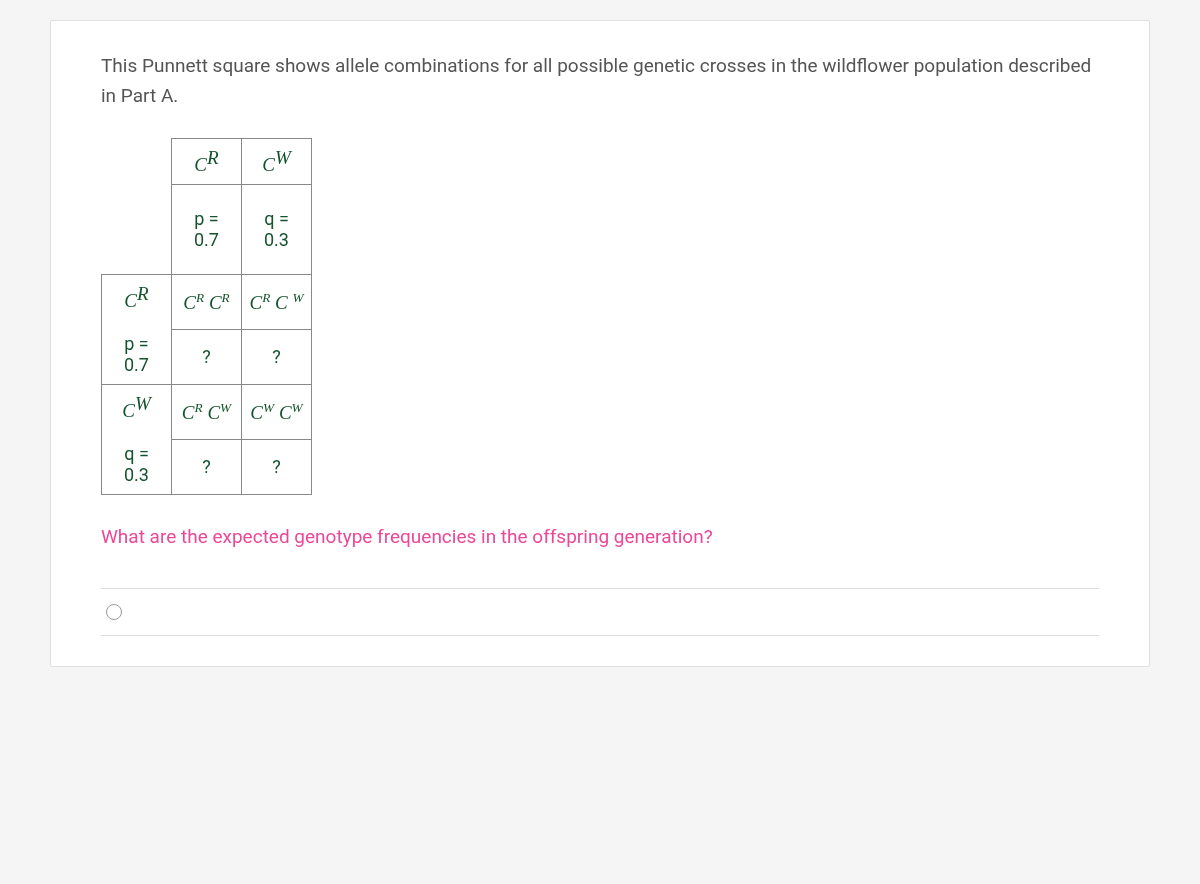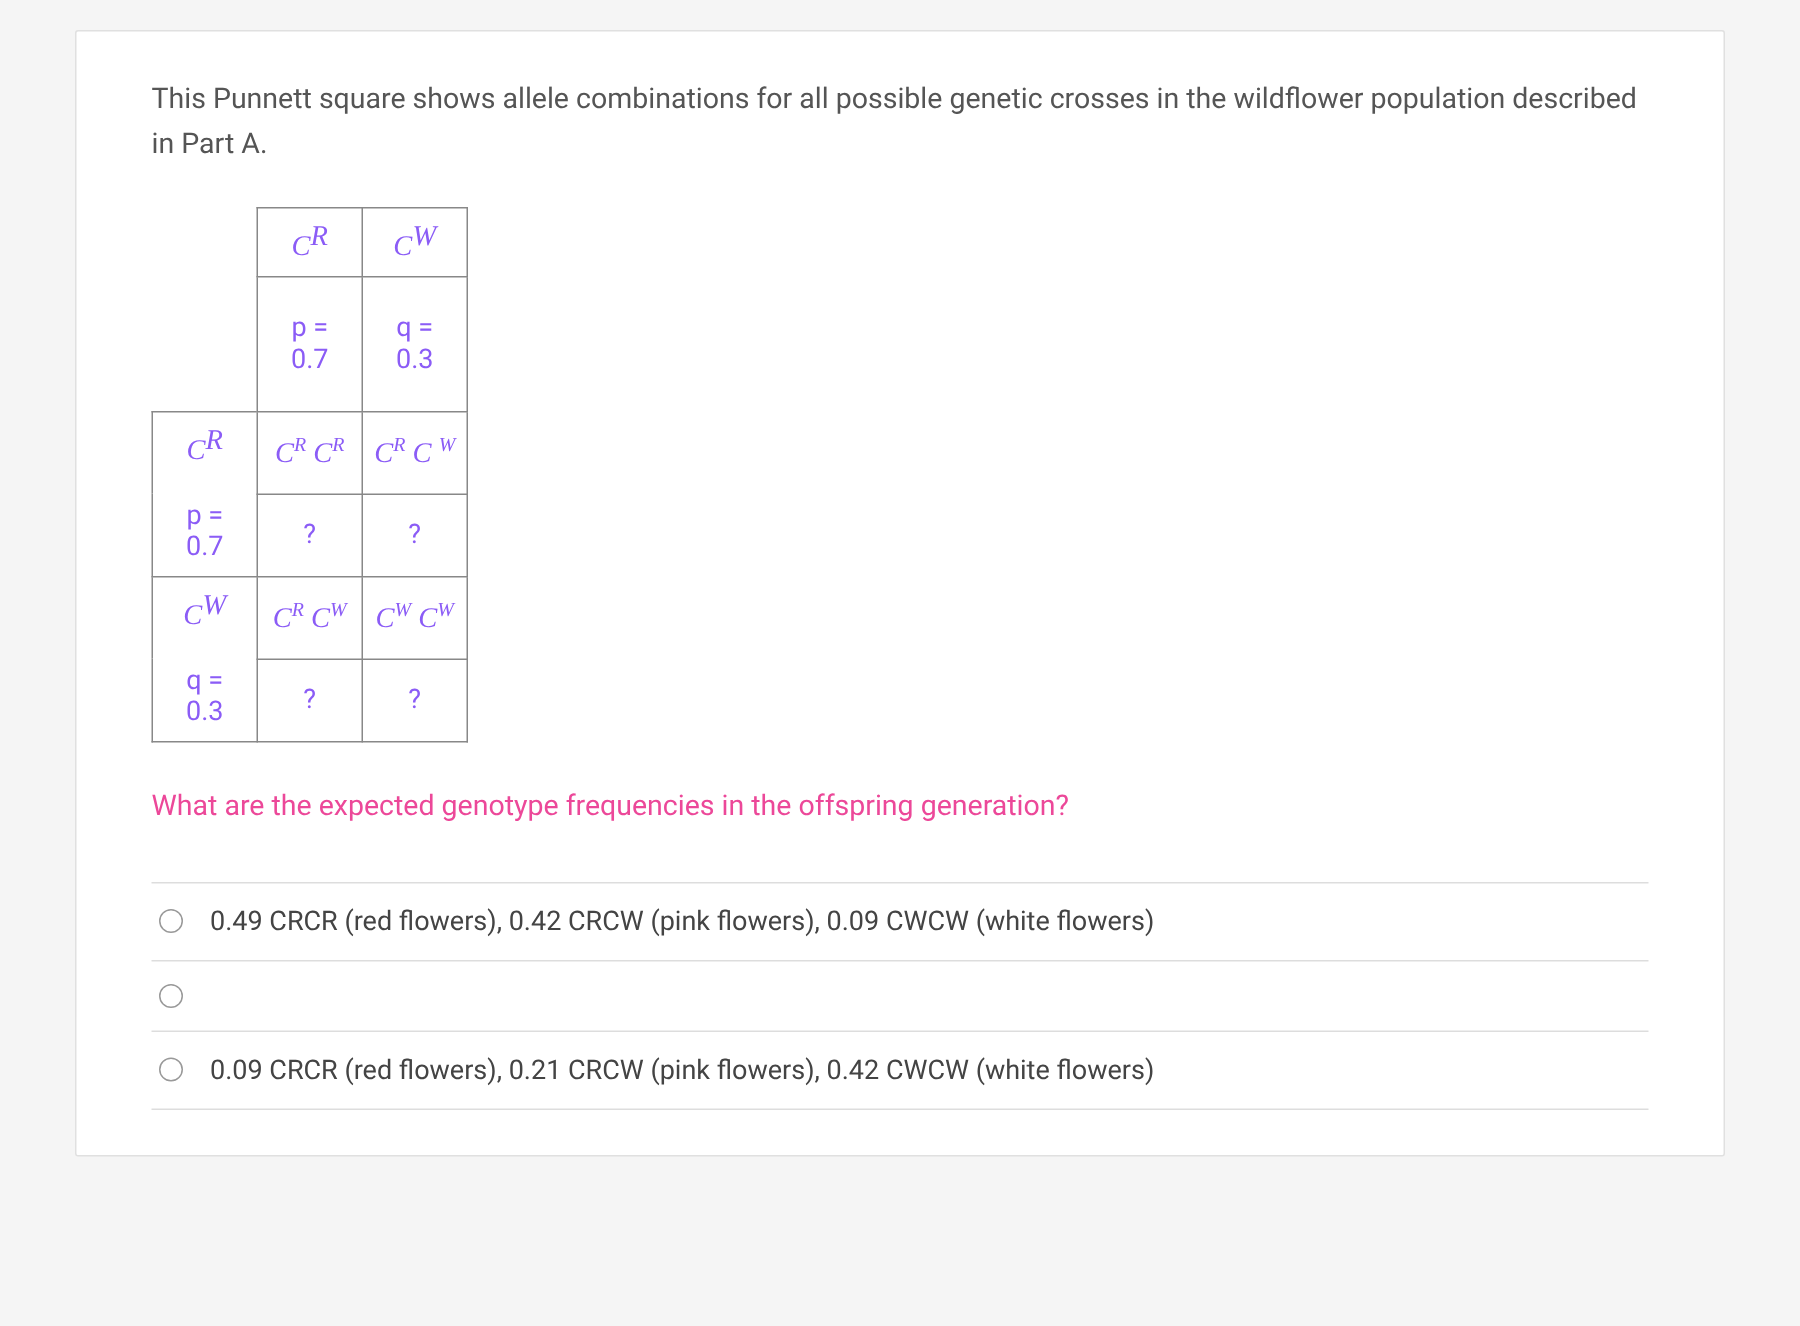--- a/index.html
+++ b/index.html
@@ -29,21 +29,21 @@
     }
     .punnett-table {
       border-collapse: collapse;
       margin: 10px 0 30px 0;
     }
     .punnett-table td {
       border: 1px solid #888;
       text-align: center;
       vertical-align: middle;
       font-size: 18px;
-      color: #8b5cf6;
+      color: #14532d;
       padding: 8px 4px;
       width: 70px;
     }
     .punnett-table .no-border {
       border: none;
     }
     .punnett-table .header-tall {
       height: 90px;
     }
     .punnett-table .row-tall {
@@ -153,24 +153,16 @@
       <td>?</td>
     </tr>
   </tbody>
     </table>
 
   <p class="question-text">What are the expected genotype frequencies in the offspring generation?</p>
 
   <ul class="options-list">
     <li class="option-row">
       <span class="radio-dot"></span>
-      <span>0.49 CRCR (red flowers), 0.42 CRCW (pink flowers), 0.09 CWCW (white flowers)</span>
-    </li>
-    <li class="option-row">
-      <span class="radio-dot"></span>
-    </li>
-    <li class="option-row">
-      <span class="radio-dot"></span>
-      <span>0.09 CRCR (red flowers), 0.21 CRCW (pink flowers), 0.42 CWCW (white flowers)</span>
     </li>
   </ul>
 
 </div>
 
 </body></html>

